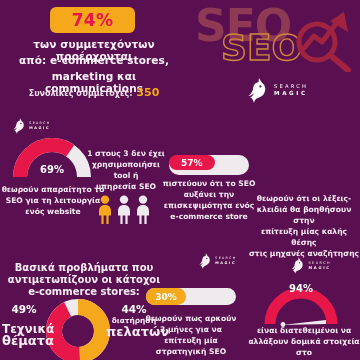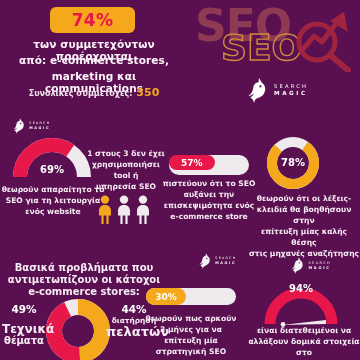--- a/index.html
+++ b/index.html
@@ -190,27 +190,20 @@
   <div class="barbg" style="left:169px;top:155px;width:80px;height:20px;">
     <div class="barfill" style="left:0;top:0;width:45.6px;height:15px;background:#e8174a;font-size:9px;">57%</div>
   </div>
   <div class="cap" style="left:160px;top:178px;width:98px;">
     <div>πιστεύουν ότι το SEO</div>
     <div>αυξάνει την</div>
     <div>επισκεψιμότητα ενός</div>
     <div>e-commerce store</div>
   </div>
 
-  <div class="gaugewrap" style="left:266px;top:136px;width:54px;height:54px;">
-    <svg width="54" height="54" viewBox="0 0 54 54">
-      <circle cx="27" cy="27" r="21" fill="none" stroke="#efeaee" stroke-width="10"></circle>
-      <circle cx="27" cy="27" r="21" fill="none" stroke="#f5a81c" stroke-width="10" pathLength="100" stroke-dasharray="78 22" transform="rotate(-55 27 27)"></circle>
-    </svg>
-    <div class="gaugelbl" style="top:21px;font-size:10px;">78%</div>
-  </div>
   <div class="cap" style="left:248px;top:193px;width:112px;">
     <div>θεωρούν ότι οι λέξεις-</div>
     <div>κλειδιά θα βοηθήσουν στην</div>
     <div>επίτευξη μίας καλής θέσης</div>
     <div>στις μηχανές αναζήτησης</div>
   </div>
 
   <div class="cap" style="left:6px;top:262px;width:156px;font-size:10px;line-height:12px;">
     <div>Βασικά προβλήματα που</div>
     <div>αντιμετωπίζουν οι κάτοχοι</div>
@@ -221,21 +214,21 @@
     <svg width="66" height="66" viewBox="0 0 66 66">
       <circle cx="33" cy="33" r="24" fill="none" stroke="#efeaee" stroke-width="16"></circle>
       <circle cx="33" cy="33" r="24" fill="none" stroke="#f5a81c" stroke-width="16" pathLength="100" stroke-dasharray="49 51" transform="rotate(-90 33 33)"></circle>
       <circle cx="33" cy="33" r="24" fill="none" stroke="#e8174a" stroke-width="16" pathLength="100" stroke-dasharray="44 56" transform="rotate(86 33 33)"></circle>
     </svg>
   </div>
 
   <div style="position:absolute;left:2px;top:303px;width:44px;text-align:center;">
     <div style="font-size:10.5px;font-weight:bold;color:#fff;">49%</div>
     <div style="font-size:12px;font-weight:bold;line-height:11px;color:#f6ecf4;margin-top:9px;">Τεχνικά</div>
-    <div style="font-size:10px;font-weight:bold;line-height:11px;color:#f6ecf4;">θέματα</div>
+    <div style="font-size:13px;font-weight:bold;line-height:11px;color:#f6ecf4;">θέματα</div>
   </div>
 
   <div style="position:absolute;left:106px;top:303px;width:56px;text-align:center;">
     <div style="font-size:10.5px;font-weight:bold;color:#fff;">44%</div>
     <div style="font-size:7.4px;font-weight:bold;line-height:11px;color:#f6ecf4;">διατήρηση</div>
     <div style="font-size:13px;font-weight:bold;line-height:11px;color:#f6ecf4;text-align:center;">πελατών</div>
   </div>
 
   <div class="barbg" style="left:146px;top:288px;width:90px;height:17px;">
     <div class="barfill" style="left:0;top:0;width:40px;height:17px;background:#f5a81c;font-size:9px;">30%</div>

